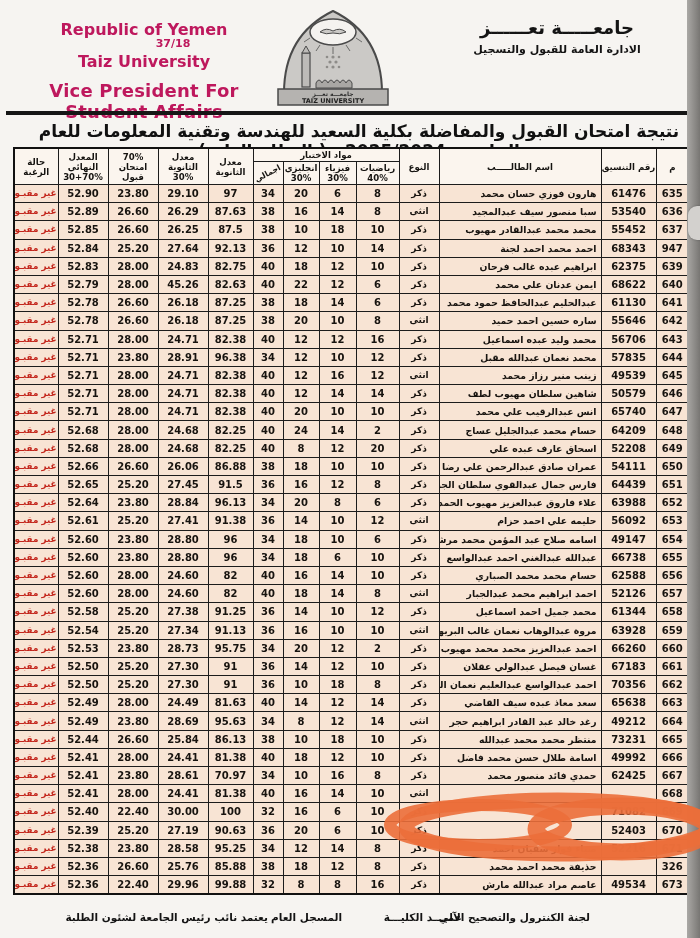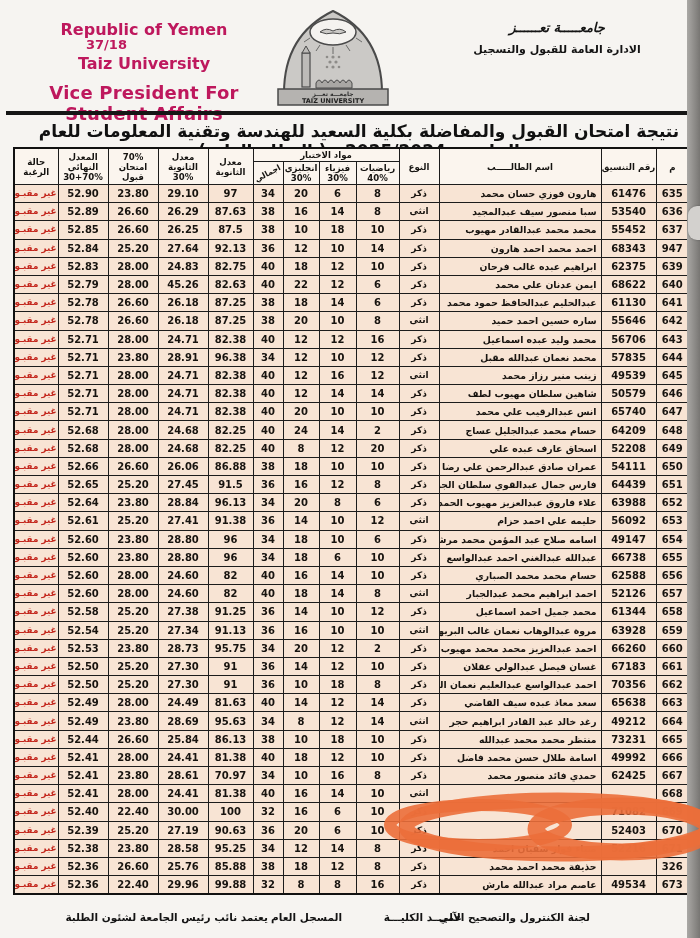--- a/index.html
+++ b/index.html
@@ -5,27 +5,27 @@
   html,body{margin:0;padding:0;}
   body{background:#8e8c89;font-family:"DejaVu Sans",sans-serif;}
   .page{position:relative;width:700px;height:938px;background:#f6f4f1;overflow:hidden;margin:0 auto;}
   .gray-strip{position:absolute;right:0;top:0;width:13px;height:938px;
     background:linear-gradient(to right,#aaa8a5,#787673);}
   .scroll-pill{position:absolute;right:0;top:206px;width:12px;height:34px;background:#d3d1ce;
     border-radius:9px 0 0 9px;box-shadow:0 0 2px rgba(0,0,0,.3);}
   
   .hdr-en{position:absolute;left:28px;top:20px;width:232px;text-align:center;font-weight:bold;color:#be185d;}
   .hdr-en .l1{font-size:16px;}
-  .hdr-en .ref{font-size:13px;text-align:left;margin-left:58px;margin-top:-2px;}
+  .hdr-en .ref{font-size:11px;text-align:center;margin-left:58px;margin-top:-2px;}
   .hdr-en .l2{font-size:16px;margin-top:2px;}
   .hdr-en .l3{font-size:18px;margin-top:9px;letter-spacing:.2px;}
   .hdr-ar{position:absolute;right:20px;top:16px;width:246px;text-align:center;direction:rtl;
     font-weight:bold;color:#141414;}
   .hdr-ar .a1{font-size:13.5px;line-height:22px;}
-  .hdr-ar .a2{font-size:13px;line-height:24px;font-style:italic;}
+  .hdr-ar .a2{font-size:18px;line-height:24px;}
   .hdr-ar .a3{font-size:11px;line-height:20px;}
   .hdr-ar .a4{font-size:11px;line-height:20px;}
   .logo{position:absolute;left:272px;top:5px;}
   .rule{position:absolute;left:6px;top:111px;width:682px;height:4px;background:#161616;}
   .doc-title{position:absolute;left:20px;top:121px;width:678px;text-align:center;direction:rtl;
     font-weight:bold;font-size:17px;color:#111;}
   
   table.results{position:absolute;left:13px;top:147px;width:675px;border-collapse:collapse;
     table-layout:fixed;direction:rtl;border:2px solid #111;}
   .results th{border:1px solid #1c1c1c;background:#fbf5ee;font-weight:bold;font-size:8.6px;
@@ -183,21 +183,21 @@
           <td>38</td>
           <td>87.5</td>
           <td>26.25</td>
           <td>26.60</td>
           <td>52.85</td>
           <td class="status-cell">غير مقبـول</td>
         </tr>
         <tr>
           <td>947</td>
           <td>68343</td>
-          <td class="name-cell">احمد محمد احمد هارون</td>
+          <td class="name-cell">احمد محمد احمد لجنة</td>
           <td class="gender-cell">ذكر</td>
           <td>14</td>
           <td>10</td>
           <td>12</td>
           <td>36</td>
           <td>92.13</td>
           <td>27.64</td>
           <td>25.20</td>
           <td>52.84</td>
           <td class="status-cell">غير مقبـول</td>

